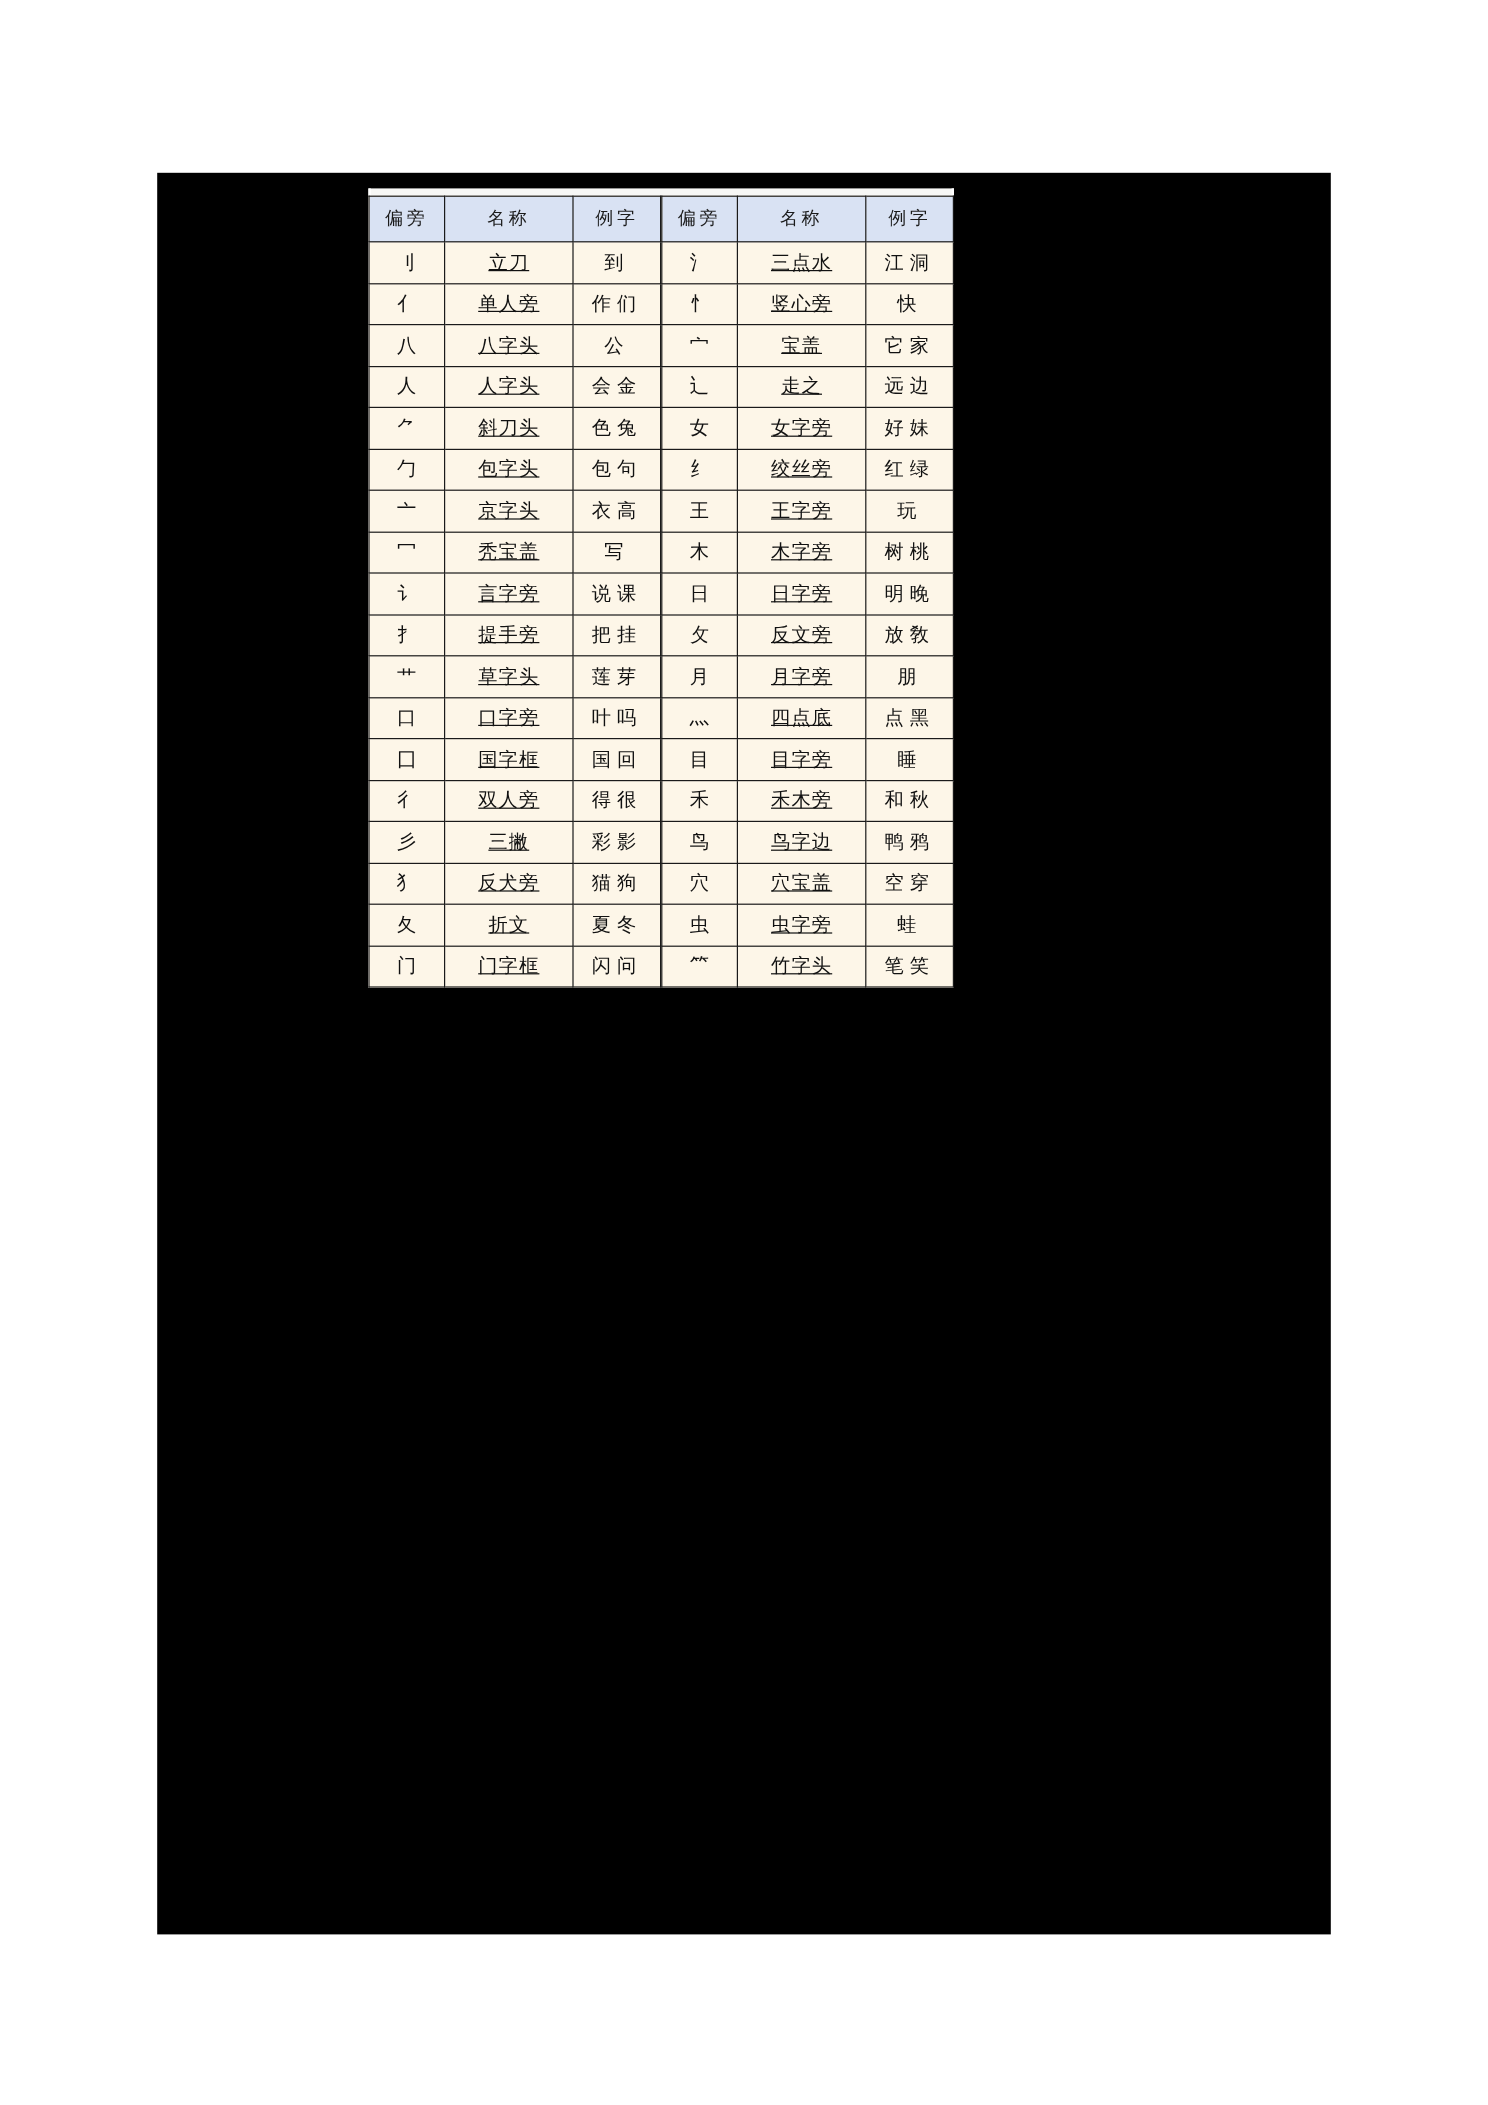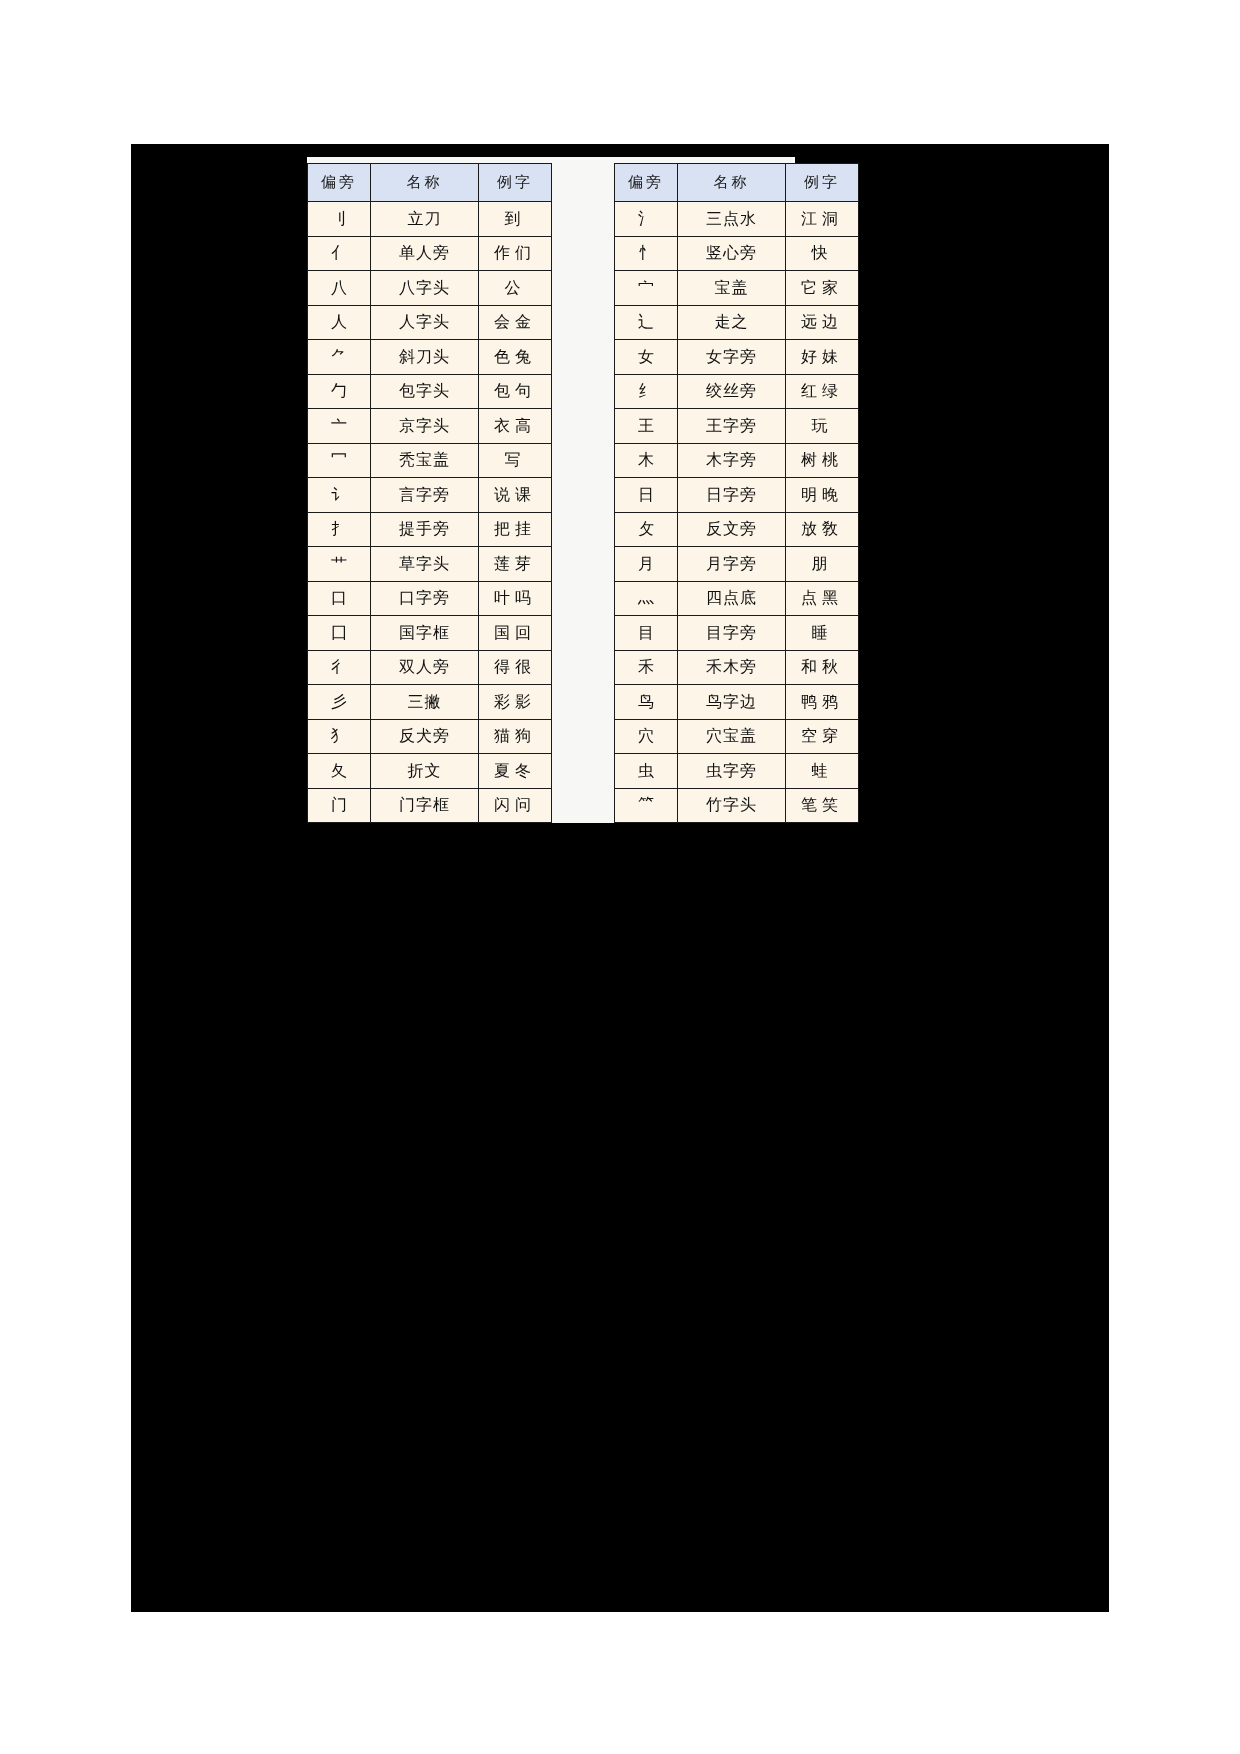--- a/index.html
+++ b/index.html
@@ -34,21 +34,21 @@
     background: #f7f7f5;
     border-left: 2px solid #ffffff;
     border-right: 2px solid #ffffff;
     box-sizing: border-box;
   }
 
   #tables-wrap {
     position: absolute;
     left: 307px;
     top: 163px;
-    width: 552px;
+    width: 488px;
     display: flex;
     justify-content: space-between;
     align-items: flex-start;
   }
 
   table.radical-table {
     border-collapse: collapse;
     background: #fdf6e8;
     table-layout: fixed;
   }
@@ -81,20 +81,21 @@
   .col-radical { width: 58px; }
   .col-name    { width: 103px; }
   .col-example { width: 68px; }
 
   td.cell-radical {
     font-size: 15px;
   }
   td.cell-name {
     font-size: 16px;
     letter-spacing: 1px;
+    text-decoration: underline;
   }
   td.cell-example {
     font-size: 16px;
     letter-spacing: 5px;
     padding-left: 5px;
   }
   thead th.col-example {
     letter-spacing: 3px;
   }
 </style>

